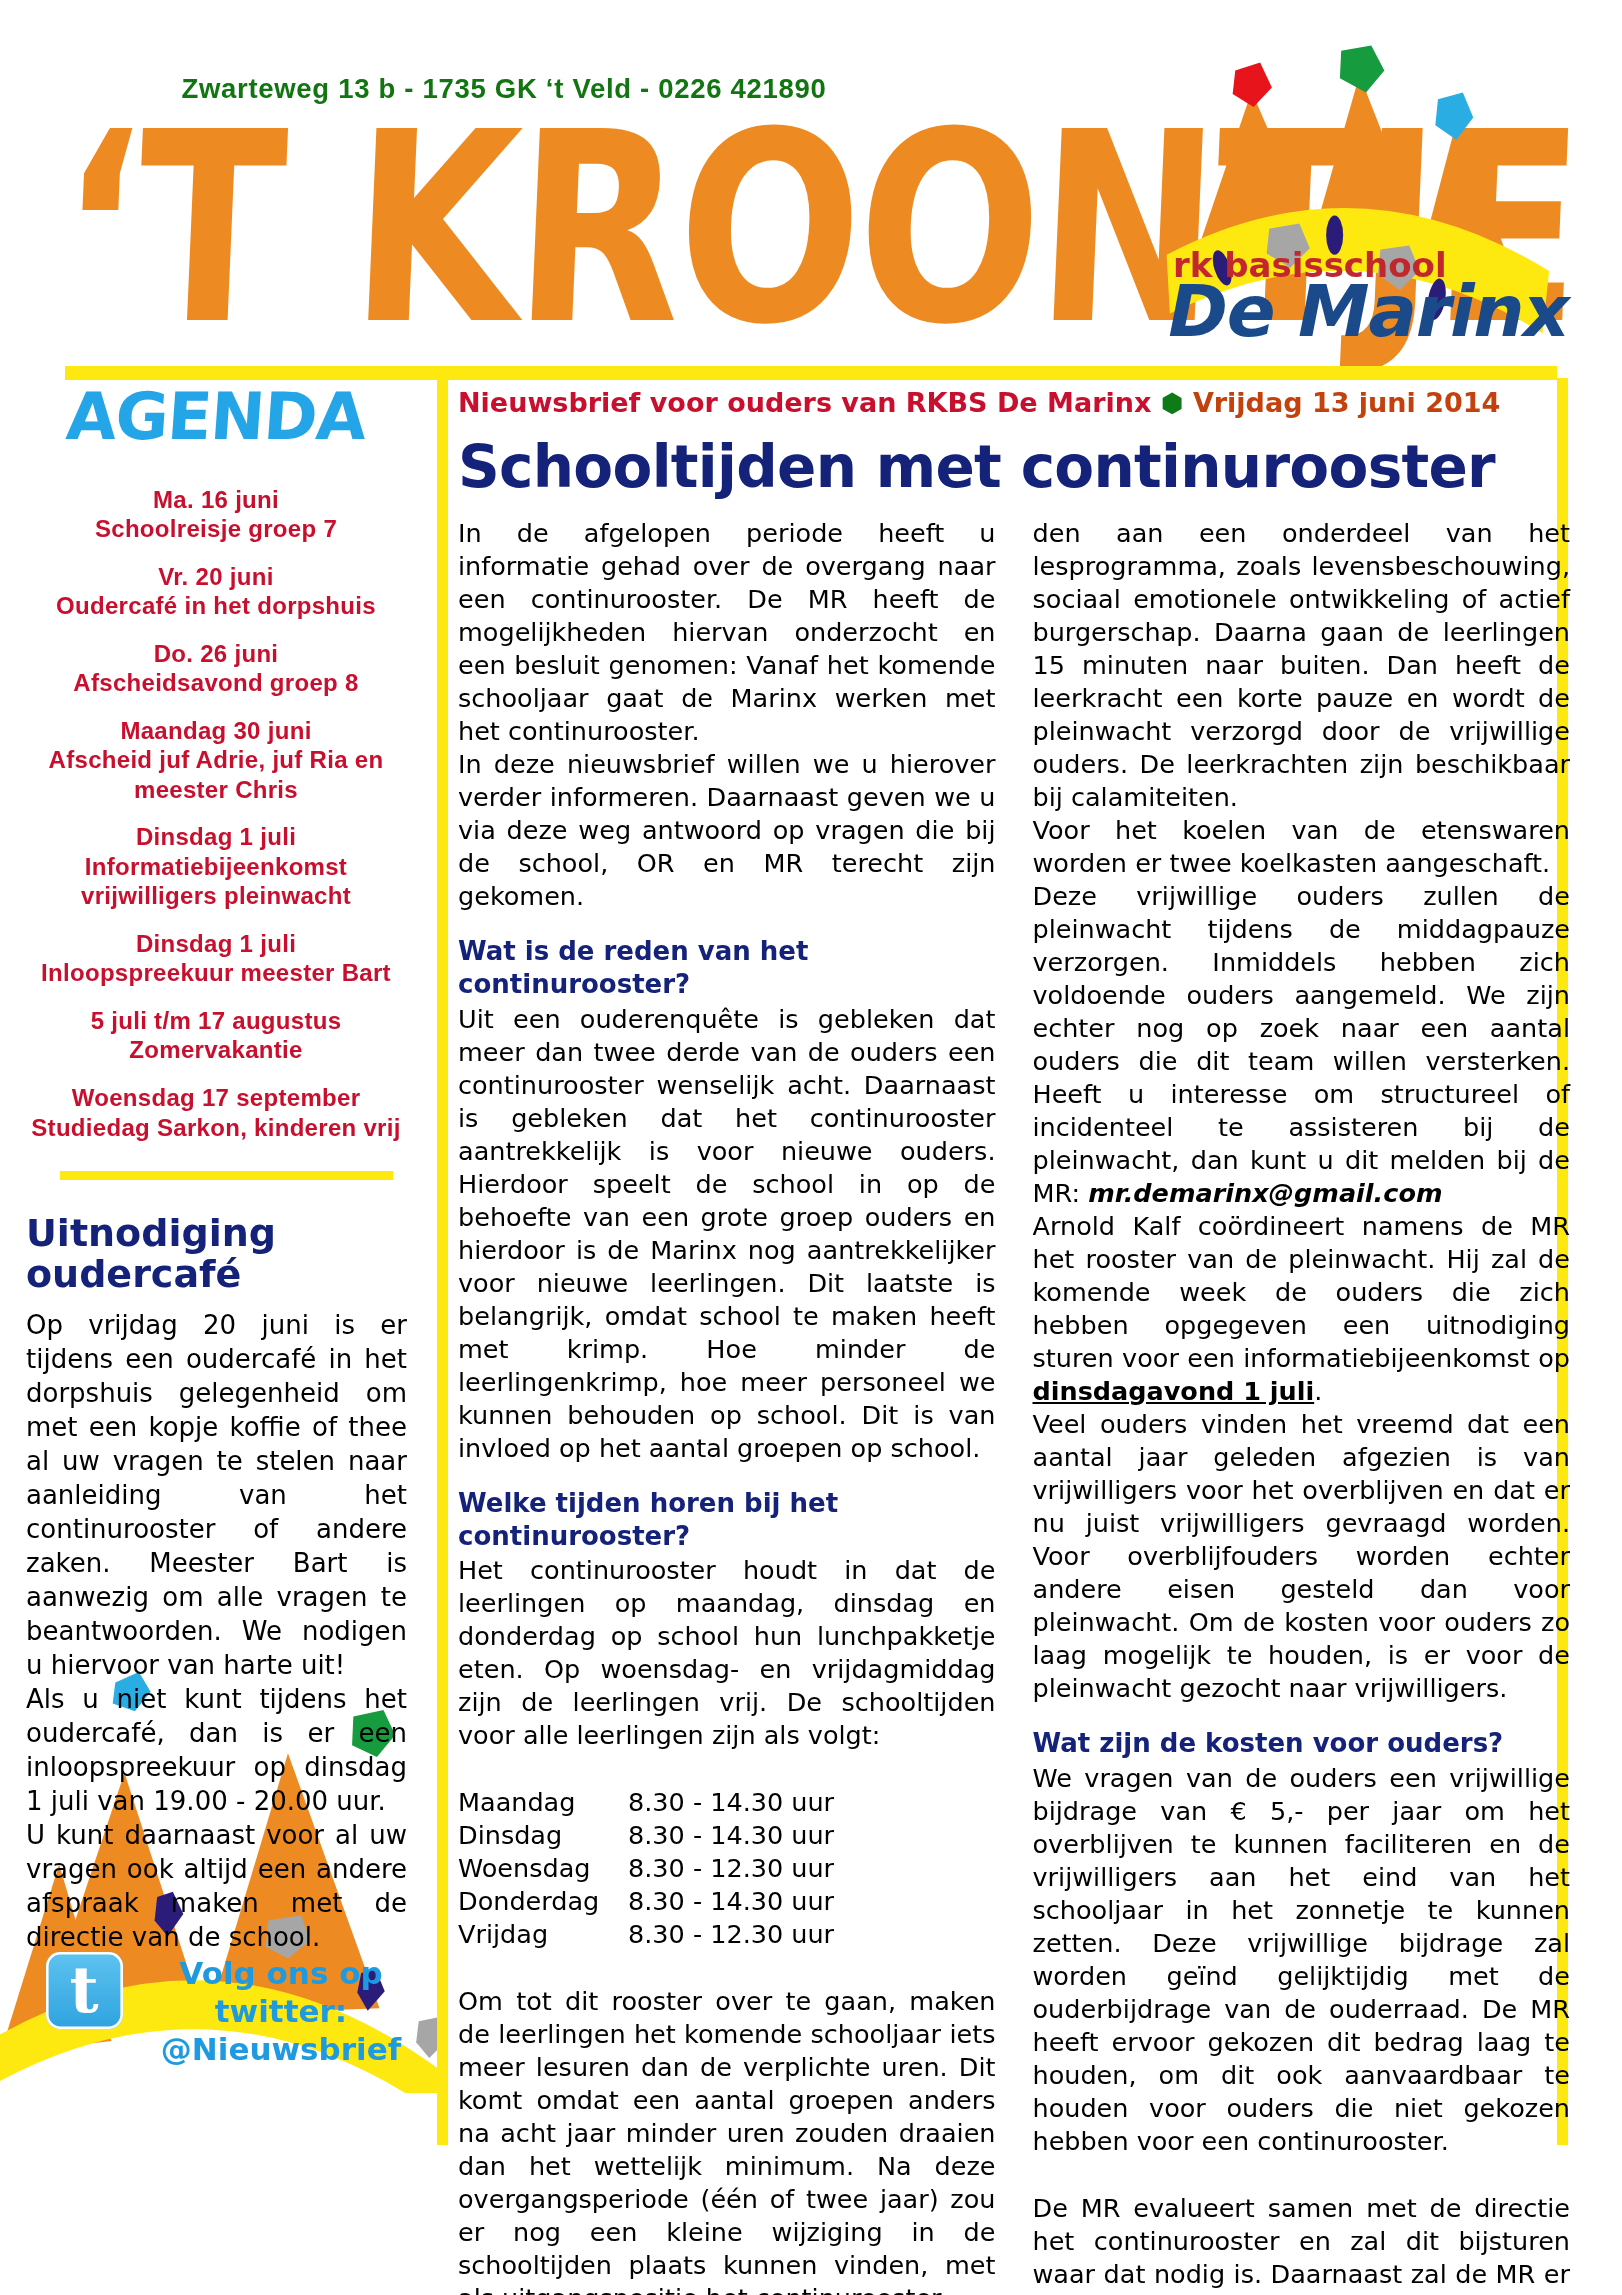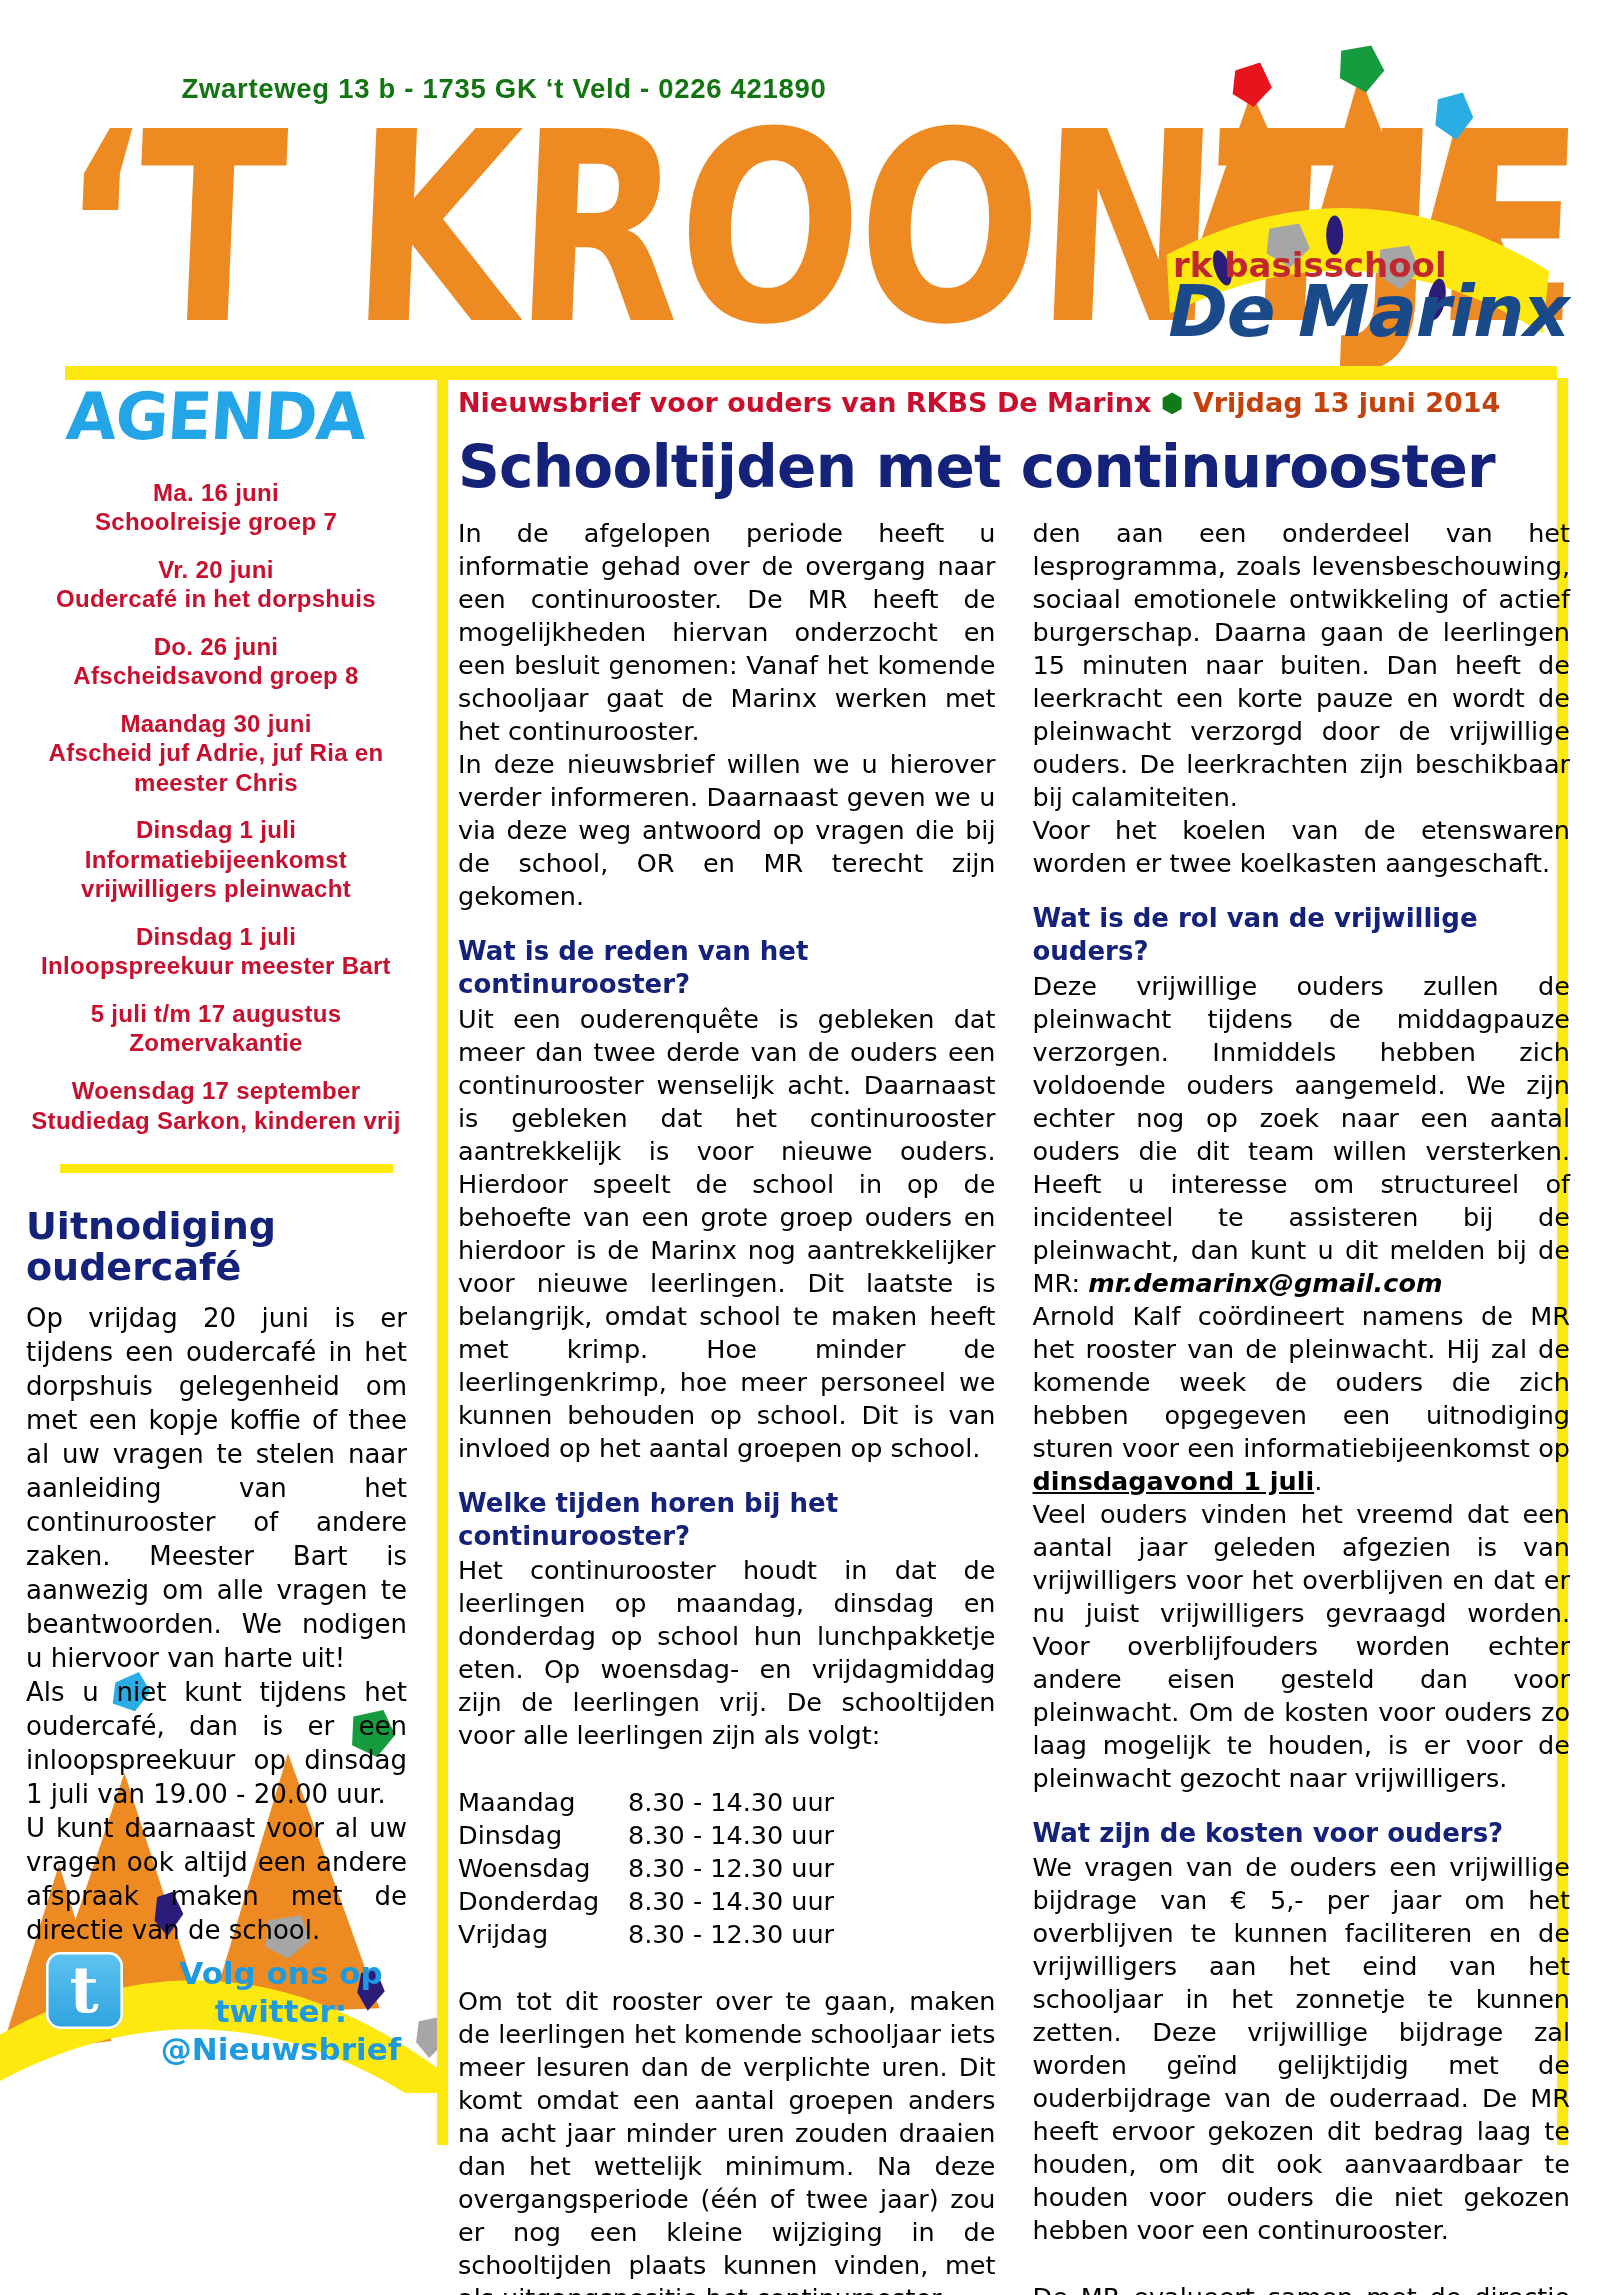--- a/index.html
+++ b/index.html
@@ -49,21 +49,21 @@
 
   
   .agenda{position:absolute;left:0px;top:378px;width:432px;}
   .agenda-title{
     text-align:center;color:#24A5E8;
     font:bold 65px/71px "DejaVu Sans", sans-serif;
     letter-spacing:-1.3px;
     transform:skewX(-4deg);
     margin-top:2.6px;
   }
-  .agenda-list{margin-top:26px;}
+  .agenda-list{margin-top:33px;}
   .agenda-item{
     text-align:center;color:#C8102E;
     font:bold 24px/29.4px "Liberation Sans", sans-serif;
     margin:0 19.6px 18.3px 19.6px;
     letter-spacing:0.3px;
   }
   .agenda-item .d{display:block;}
 
   .yellow-sep{
     margin:29px 39px 0 60px;height:9.2px;background:#FDE910;
@@ -301,21 +301,20 @@
         <p>Om tot dit rooster over te gaan, maken de leerlingen het komende schooljaar iets meer lesuren dan de verplichte uren. Dit komt omdat een aantal groepen anders na acht jaar minder uren zouden draaien dan het wettelijk minimum. Na deze overgangsperiode (één of twee jaar) zou er nog een kleine wijziging in de schooltijden plaats kunnen vinden, met als uitgangspositie het continurooster.</p>
 
       </div>
 
       <div class="col">
         <p>
             <span style="display:block;text-align:justify;">den aan een onderdeel van het lesprogramma, zoals levensbeschouwing, sociaal emotionele ontwikkeling of actief burgerschap. Daarna gaan de leerlingen 15 minuten naar buiten. Dan heeft de leerkracht een korte pauze en wordt de pleinwacht verzorgd door de vrijwillige ouders. De leerkrachten zijn beschikbaar bij calamiteiten.</span>
             <span style="display:block;text-align:justify;">Voor het koelen van de etenswaren worden er twee koelkasten aangeschaft.</span>
           </p>
 
-        <h3>Wat is de rol van de vrijwillige ouders?</h3>
         <p><span>Deze vrijwillige ouders zullen de pleinwacht tijdens de middagpauze verzorgen. Inmiddels hebben zich voldoende ouders aangemeld. We zijn echter nog op zoek naar een aantal ouders die dit team willen versterken. Heeft u interesse om structureel of incidenteel te assisteren bij de pleinwacht, dan kunt u dit melden bij de MR: </span><span class="email">mr.demarinx@gmail.com</span></p>
 
         <p><span>Arnold Kalf coördineert namens de MR het rooster van de pleinwacht. Hij zal de komende week de ouders die zich hebben opgegeven een uitnodiging sturen voor een informatiebijeenkomst op </span><span class="ul">dinsdagavond 1 juli</span><span>.</span></p>
 
         <p>Veel ouders vinden het vreemd dat een aantal jaar geleden afgezien is van vrijwilligers voor het overblijven en dat er nu juist vrijwilligers gevraagd worden. Voor overblijfouders worden echter andere eisen gesteld dan voor pleinwacht. Om de kosten voor ouders zo laag mogelijk te houden, is er voor de pleinwacht gezocht naar vrijwilligers.</p>
 
         <h3>Wat zijn de kosten voor ouders?</h3>
         <p>We vragen van de ouders een vrijwillige bijdrage van € 5,- per jaar om het overblijven te kunnen faciliteren en de vrijwilligers aan het eind van het schooljaar in het zonnetje te kunnen zetten.  Deze vrijwillige bijdrage zal worden geïnd gelijktijdig met de ouderbijdrage van de ouderraad.  De MR heeft ervoor gekozen dit bedrag laag te houden, om dit ook aanvaardbaar te houden voor ouders die niet gekozen hebben voor een continurooster.</p>
 
         <div class="gap"></div>

